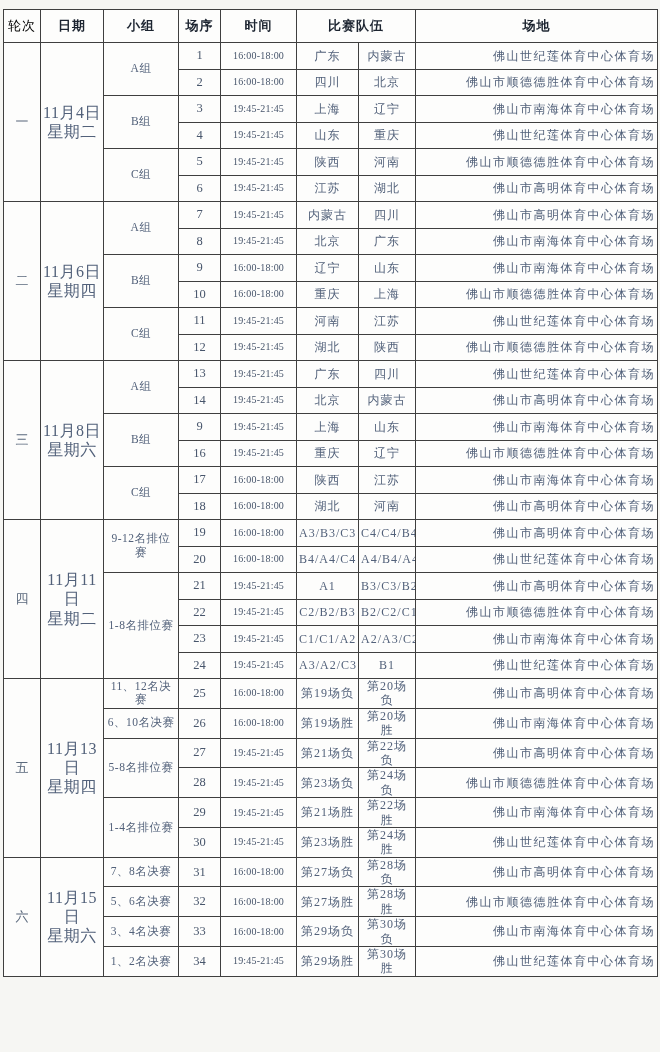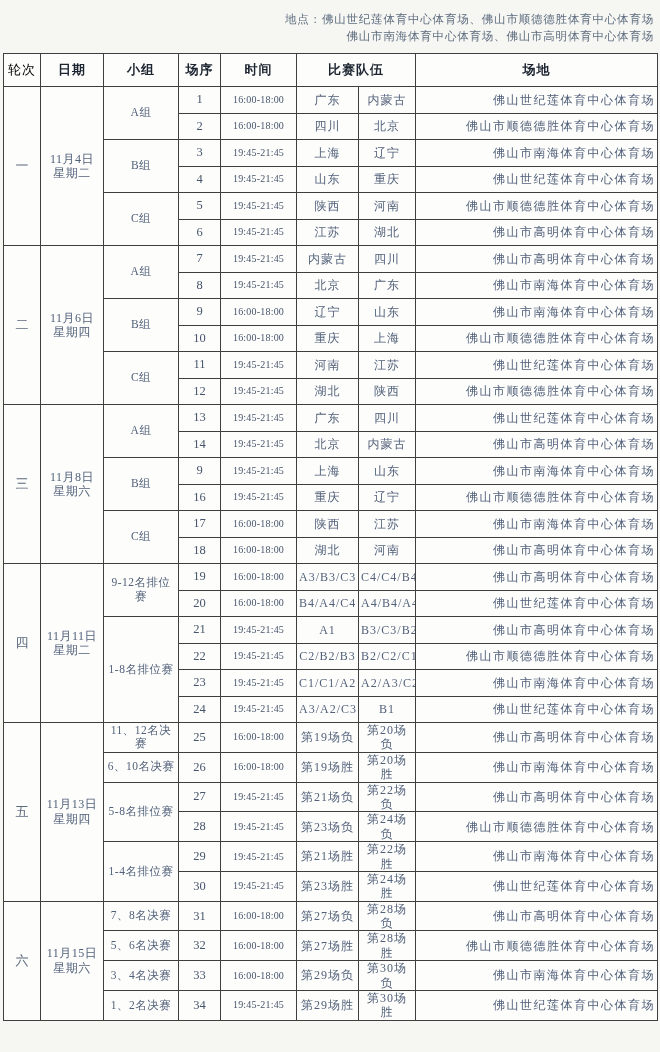--- a/index.html
+++ b/index.html
@@ -38,37 +38,33 @@
     overflow:hidden;
   }
   .schedule thead tr{height:33px;}
   .schedule th{
     font-size:13px;font-weight:bold;color:#1c2430;letter-spacing:1px;
   }
   .schedule th.light{color:#000000;font-weight:normal;}
   .schedule tbody tr{height:26.5px;}
   .schedule td{font-size:12px;line-height:1.2;}
   td.round-cell{font-size:13px;color:#5c6a7d;}
-  td.date-cell{font-size:12px;letter-spacing:0.5px;color:#52617a;}
+  td.date-cell{font-size:16px;letter-spacing:0.5px;color:#52617a;}
   td.group-cell{font-size:11.5px;letter-spacing:0.5px;color:#52617a;margin-top:8px;}
   td.no-cell{font-size:12.5px;color:#47556b;}
   td.time-cell{font-size:10px;color:#47556b;letter-spacing:0.2px;}
   td.team-cell{font-size:12px;letter-spacing:1px;color:#52617a;}
   td.venue-cell{font-size:12px;letter-spacing:1.5px;color:#52617a;text-align:right;}
 </style>
 </head>
 <body>
 
 <div class="page">
 
 
-  <div class="location">
-    <div>地点：佛山世纪莲体育中心体育场、佛山市顺德德胜体育中心体育场</div>
-    <div>佛山市南海体育中心体育场、佛山市高明体育中心体育场</div>
-  </div>
 
   <table class="schedule">
     <colgroup>
       <col style="width:37px">
         <col style="width:63px">
         <col style="width:75px">
       <col style="width:42px">
         <col style="width:76px">
         <col style="width:62px">
       <col style="width:57px">

